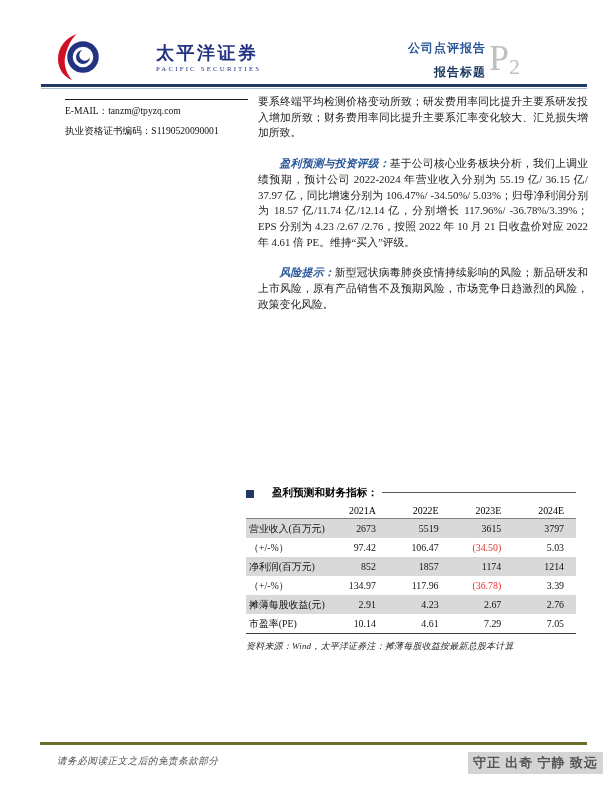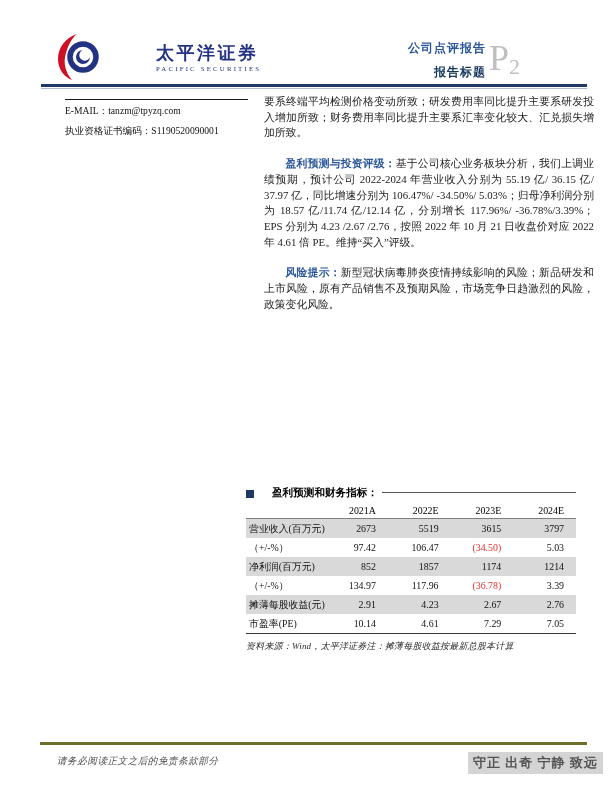--- a/index.html
+++ b/index.html
@@ -18,25 +18,25 @@
   .report-title{font-size:12px;font-weight:bold;color:#17365d;margin-top:7px;letter-spacing:1px;}
   .page-num{position:absolute;left:489px;top:40px;color:var(--page-number-gray,#bfbfbf);font-family:"Liberation Serif",serif;}
   .page-num .p{font-size:36px;line-height:36px;}
   .page-num .n{font-size:22px;line-height:22px;vertical-align:-4px;}
   .head-rule{position:absolute;left:41px;top:84px;width:546px;height:3px;background:var(--header-line,#1f3864);}
   .head-rule-light{position:absolute;left:41px;top:88px;width:546px;height:1px;background:#aebcd8;}
   
   .contact{position:absolute;left:65px;top:99px;width:183px;border-top:1.2px solid #1a1a1a;padding-top:5px;}
   .contact-line{font-size:9.6px;line-height:12px;margin-bottom:8px;color:#111;}
   
-  .body-col{position:absolute;left:264px;top:94px;width:330px;}
+  .body-col{position:absolute;left:258px;top:94px;width:330px;}
   .para{font-size:10.8px;line-height:15.7px;text-align:justify;color:#1a1a1a;margin:0;}
   .para+.para{margin-top:15px;}
   .para.indent{text-indent:2em;}
-  .lead{color:var(--accent-blue,#2b579a);font-weight:bold;}
+  .lead{color:var(--accent-blue,#2b579a);font-weight:bold;font-style:italic;}
   
   .table-sec{position:absolute;left:246px;top:486px;width:330px;}
   .table-title-row{display:flex;align-items:center;}
   .bullet-sq{width:8px;height:8px;background:var(--header-line,#1f3864);flex:0 0 auto;margin-right:18px;margin-top:1px;}
   .table-title{font-size:10.6px;font-weight:bold;color:#000;white-space:nowrap;}
   .title-rule{flex:1 1 auto;border-bottom:1px solid #595959;margin-left:4px;margin-bottom:2px;}
   table.fin{width:100%;border-collapse:collapse;table-layout:fixed;margin-top:3px;font-size:9.9px;}
   table.fin col.c0{width:24%;}
   table.fin col.cn{width:19%;}
   table.fin th{font-weight:normal;text-align:right;padding:2px 12px 2px 0;border-bottom:1px solid #7f7f7f;color:#000;margin-top:48px;}

